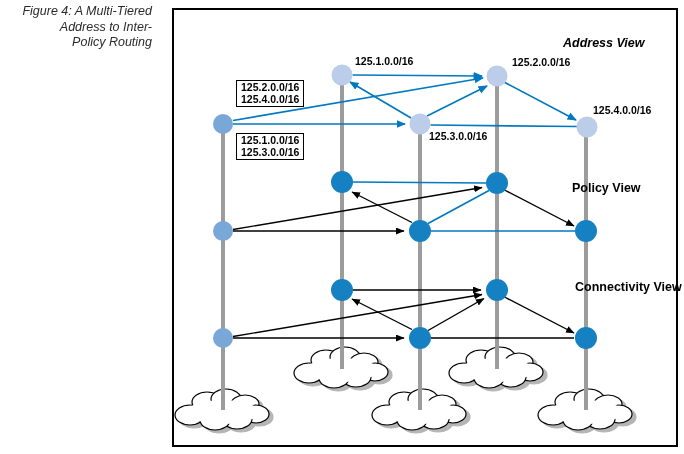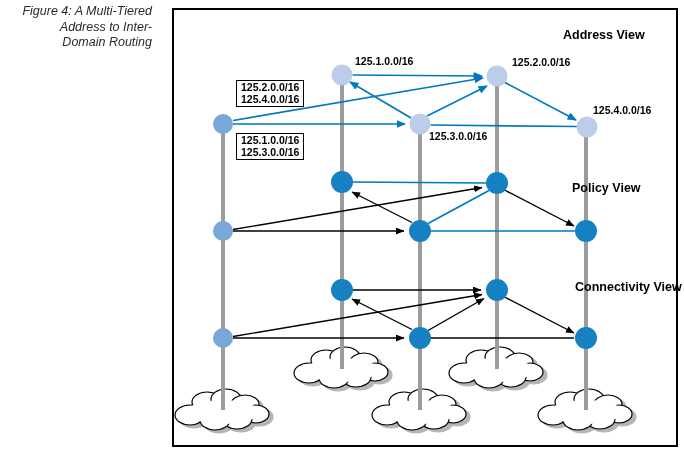--- a/index.html
+++ b/index.html
@@ -48,21 +48,21 @@
   .border-rect{fill:none;stroke:var(--ink);stroke-width:2;}
 </style>
 </head>
 <body>
 
 <div class="stage">
 
   <div class="caption">
     <div>Figure 4: A Multi-Tiered</div>
     <div>Address to Inter-</div>
-    <div>Domain Routing</div>
+    <div>Policy Routing</div>
   </div>
 
   <svg width="684" height="454" viewBox="0 0 684 454">
     <defs>
       <marker id="arrB" markerUnits="userSpaceOnUse" markerWidth="12" markerHeight="10" refX="8.5" refY="4" orient="auto">
         <path d="M0,0 L9.5,4 L0,8 Z" style="fill:var(--blue-line)"></path>
       </marker>
       <marker id="arrK" markerUnits="userSpaceOnUse" markerWidth="11" markerHeight="9" refX="8" refY="3.5" orient="auto">
         <path d="M0,0 L8.5,3.5 L0,7 Z" style="fill:var(--ink)"></path>
       </marker>
@@ -158,21 +158,21 @@
     </g>
     <g>
       <circle class="nmed" cx="223" cy="338" r="10"></circle>
       <circle class="ndark" cx="342" cy="290" r="11"></circle>
       <circle class="ndark" cx="420" cy="338" r="11"></circle>
       <circle class="ndark" cx="497" cy="290" r="11"></circle>
       <circle class="ndark" cx="586" cy="338" r="11"></circle>
     </g>
   </svg>
 
-  <div class="abs view-label" style="left:563px;top:28px;">Address View</div>
+  <div class="abs view-label" style="left:563px;top:36px;font-style:italic;">Address View</div>
   <div class="abs view-label" style="left:572px;top:181px;text-align:center;">Policy View</div>
   <div class="abs view-label" style="left:567px;top:280px;margin-left:8px;">Connectivity View</div>
 
   <div class="abs ip-label" style="left:355px;top:55px;">125.1.0.0/16</div>
   <div class="abs ip-label" style="left:512px;top:56px;">125.2.0.0/16</div>
   <div class="abs ip-label" style="left:429px;top:130px;">125.3.0.0/16</div>
   <div class="abs ip-label" style="left:593px;top:104px;">125.4.0.0/16</div>
 
   <div class="ip-box" style="left:236px;top:80px;">
     <div>125.2.0.0/16</div>

